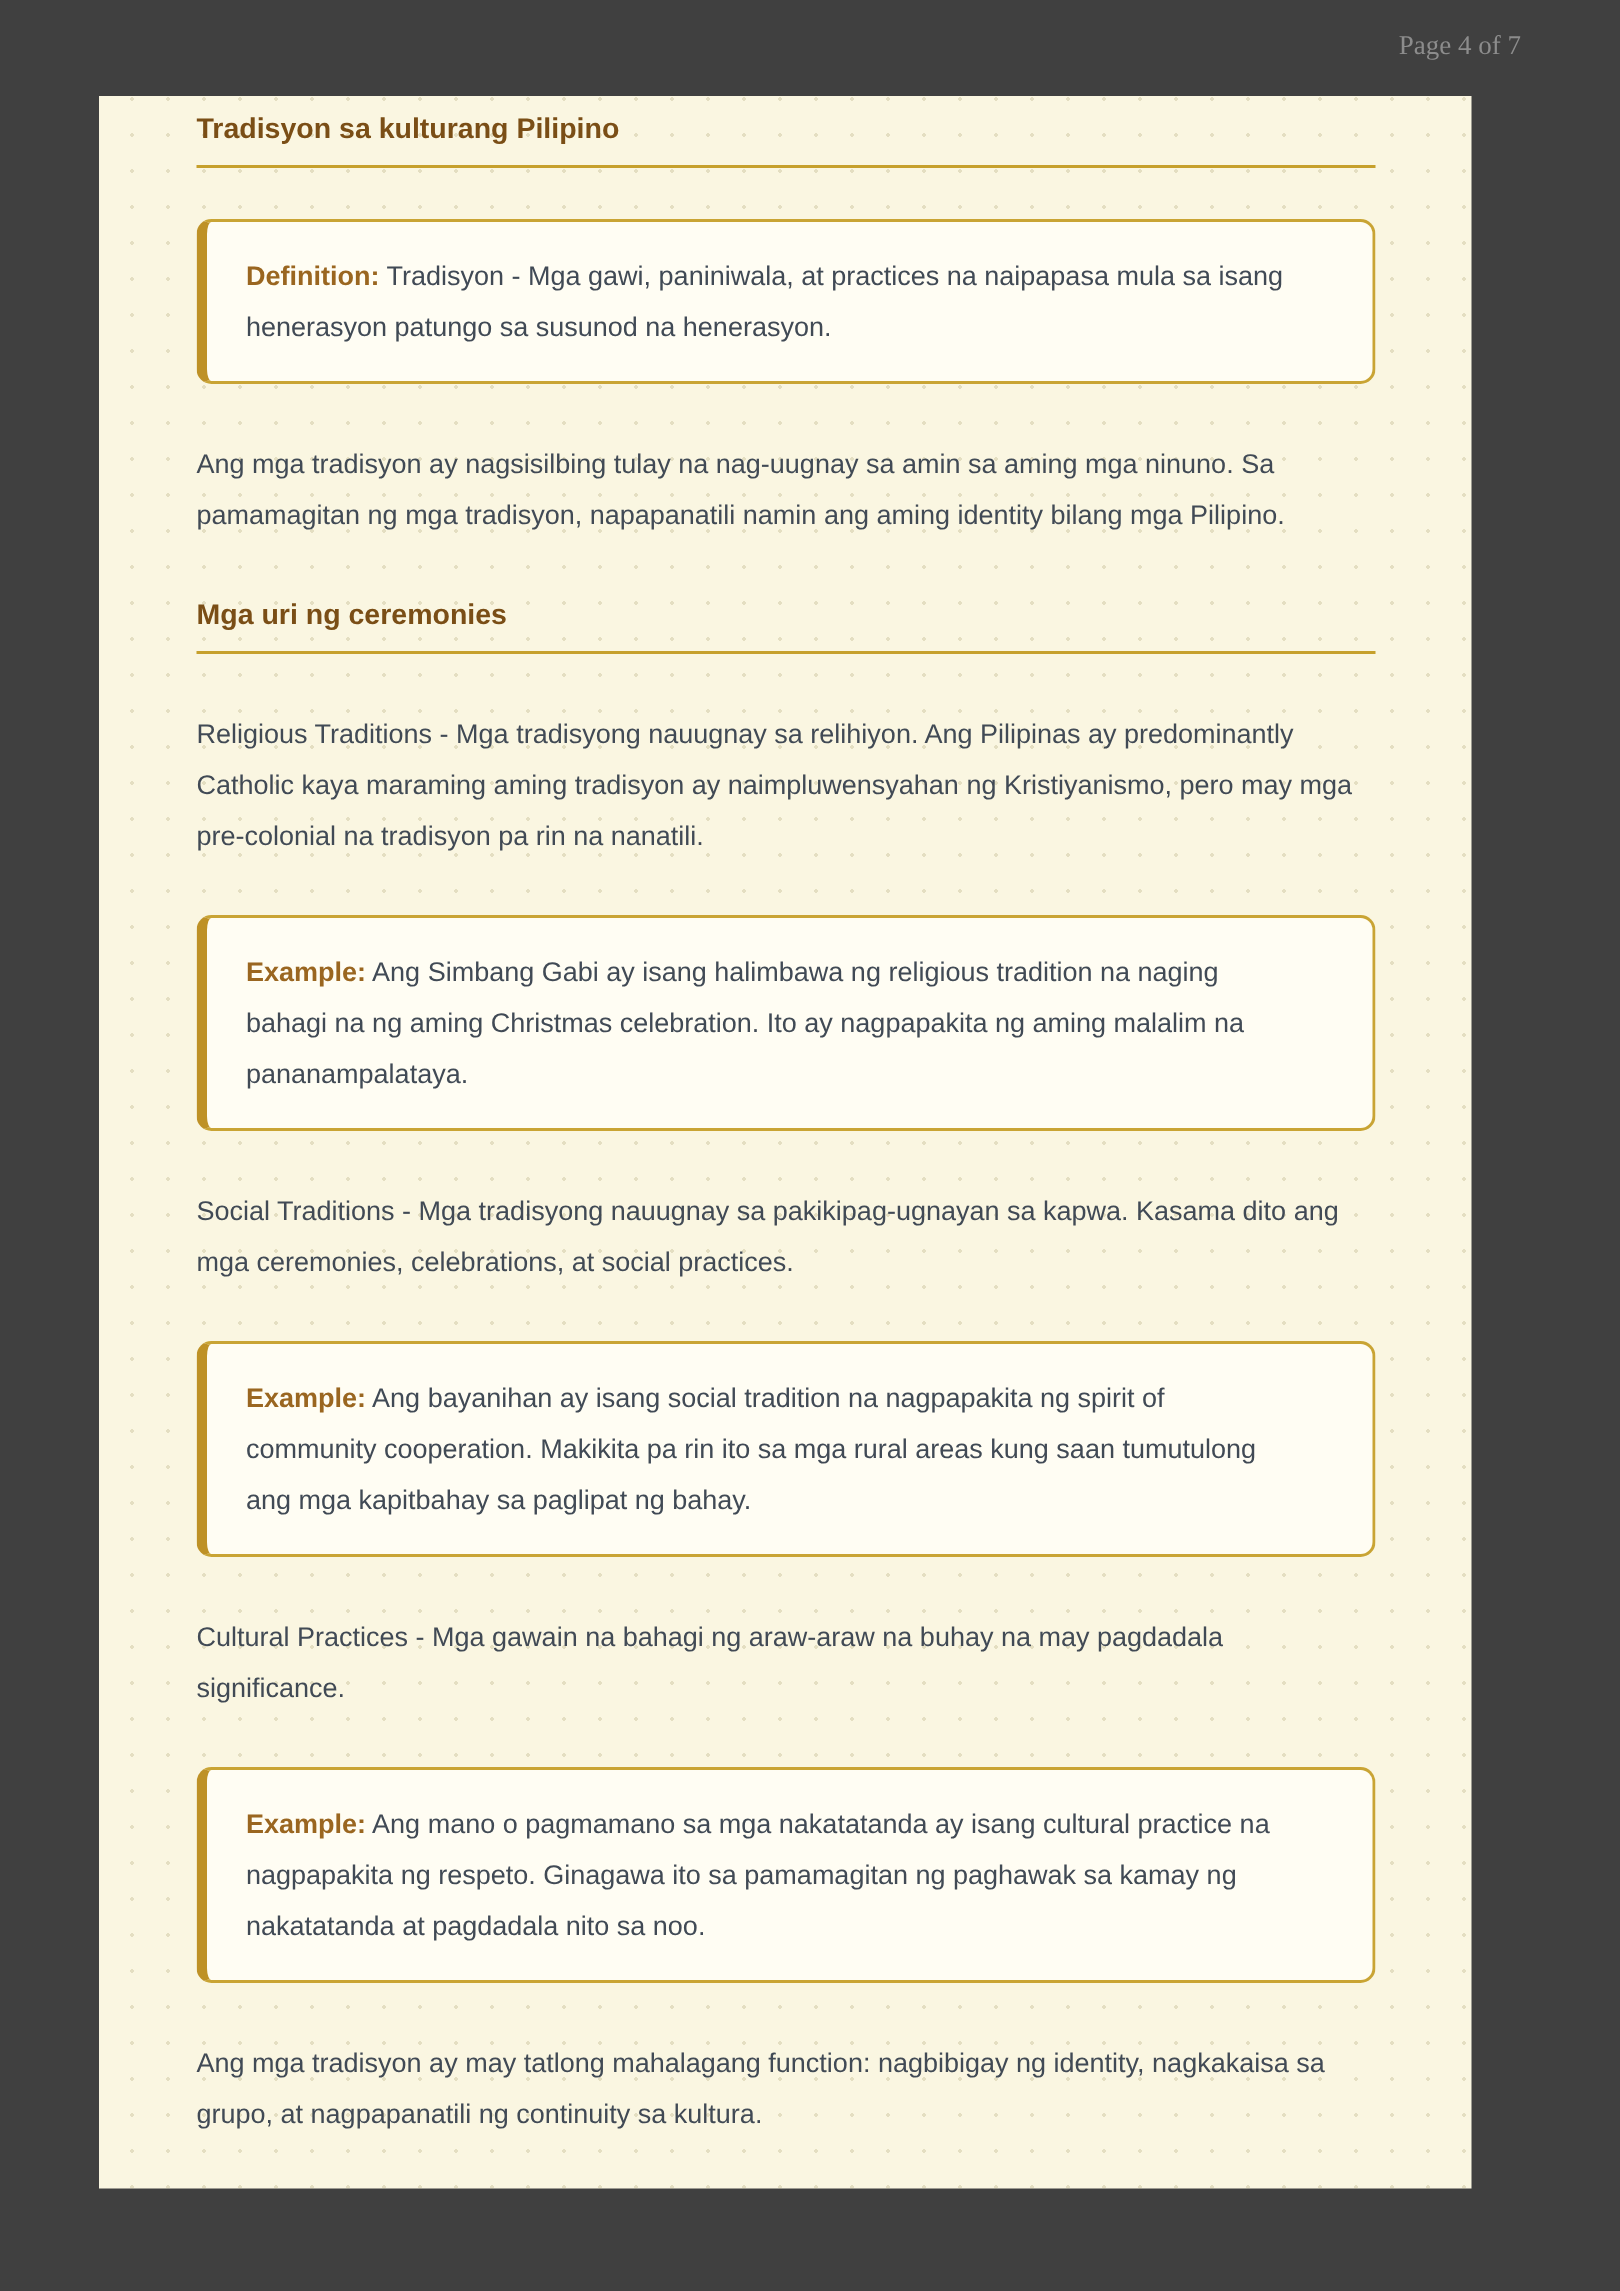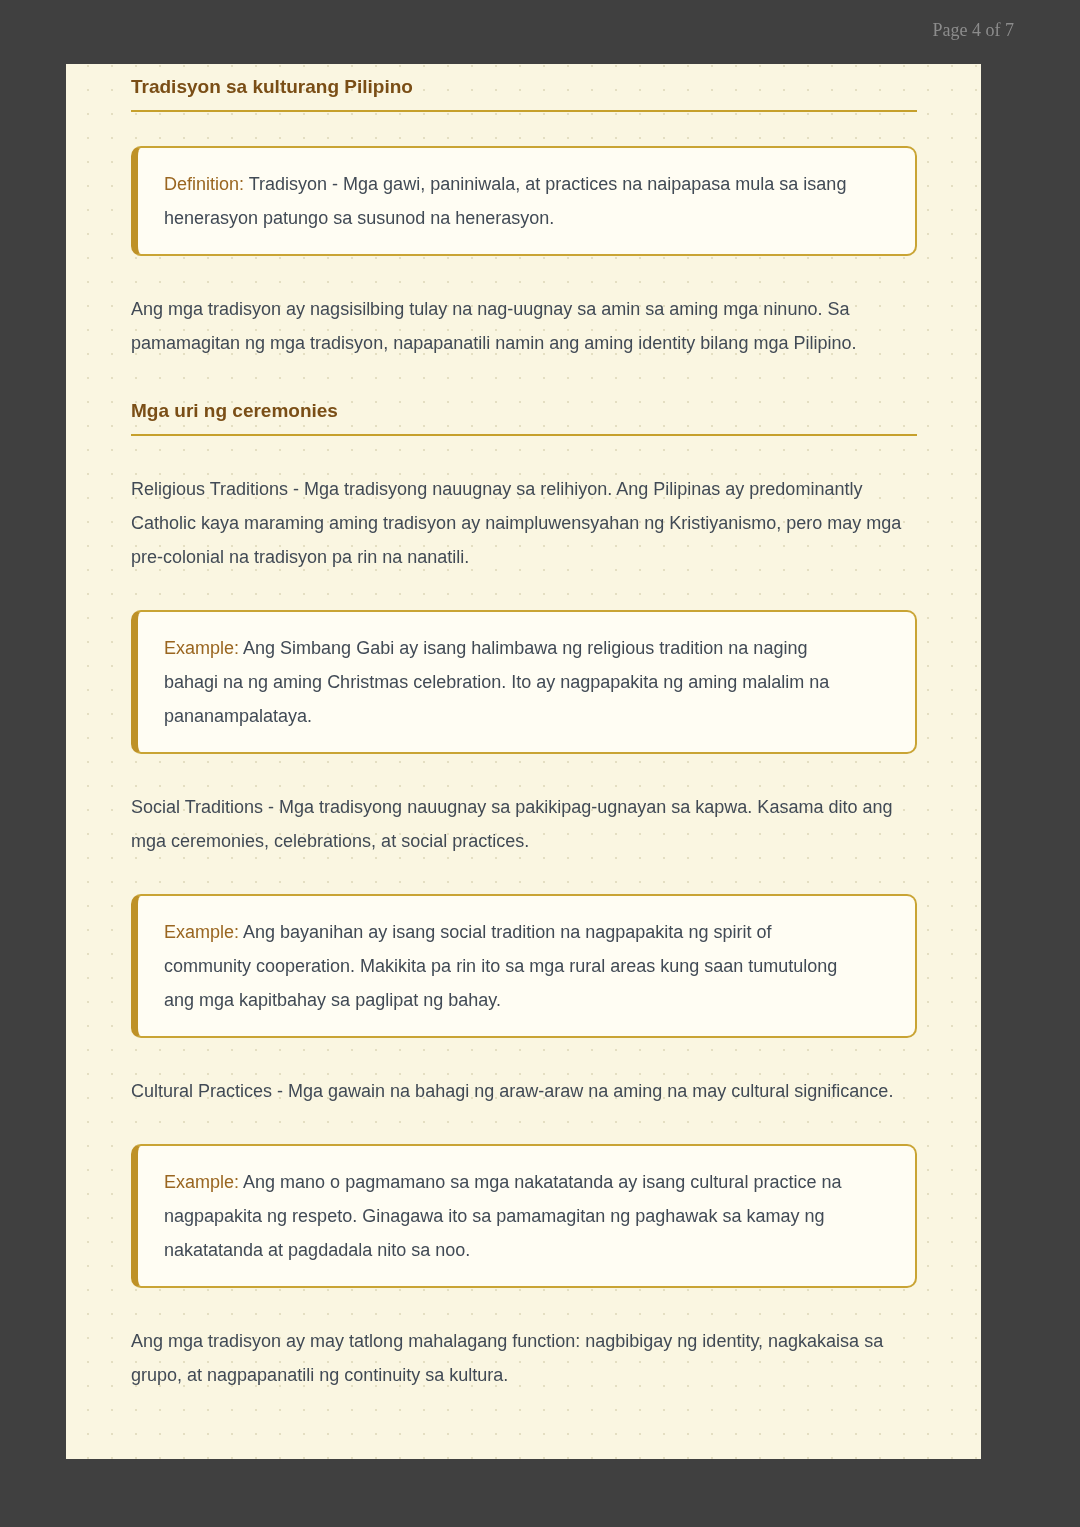--- a/index.html
+++ b/index.html
@@ -61,21 +61,21 @@
     border-radius: 10px;
     padding: 19px 58px 19px 26px;
   }
   .callout p {
     margin: 0;
     font-size: 18px;
     line-height: 34px;
     color: #414a55;
   }
   .callout-label {
-    font-weight: normal;
+    font-weight: bold;
     color: #9a6620;
   }
   .footer {
     position: absolute;
     left: 0;
     width: 100%;
     top: 1483px;
     text-align: center;
     font-size: 21px;
     color: #9b9b9b;
@@ -105,21 +105,21 @@
     <div class="callout">
       <p><span class="callout-label">Example:</span> <span>Ang Simbang Gabi ay isang halimbawa ng religious tradition na naging bahagi na ng aming Christmas celebration. Ito ay nagpapakita ng aming malalim na pananampalataya.</span></p>
     </div>
 
     <p class="para">Social Traditions - Mga tradisyong nauugnay sa pakikipag-ugnayan sa kapwa. Kasama dito ang mga ceremonies, celebrations, at social practices.</p>
 
     <div class="callout">
       <p><span class="callout-label">Example:</span> <span>Ang bayanihan ay isang social tradition na nagpapakita ng spirit of community cooperation. Makikita pa rin ito sa mga rural areas kung saan tumutulong ang mga kapitbahay sa paglipat ng bahay.</span></p>
     </div>
 
-    <p class="para">Cultural Practices - Mga gawain na bahagi ng araw-araw na aming na may cultural significance.</p>
+    <p class="para">Cultural Practices - Mga gawain na bahagi ng araw-araw na buhay na may pagdadala significance.</p>
 
     <div class="callout">
       <p><span class="callout-label">Example:</span> <span>Ang mano o pagmamano sa mga nakatatanda ay isang cultural practice na nagpapakita ng respeto. Ginagawa ito sa pamamagitan ng paghawak sa kamay ng nakatatanda at pagdadala nito sa noo.</span></p>
     </div>
 
     <p class="para">Ang mga tradisyon ay may tatlong mahalagang function: nagbibigay ng identity, nagkakaisa sa grupo, at nagpapanatili ng continuity sa kultura.</p>
 
   </div>
 
 

